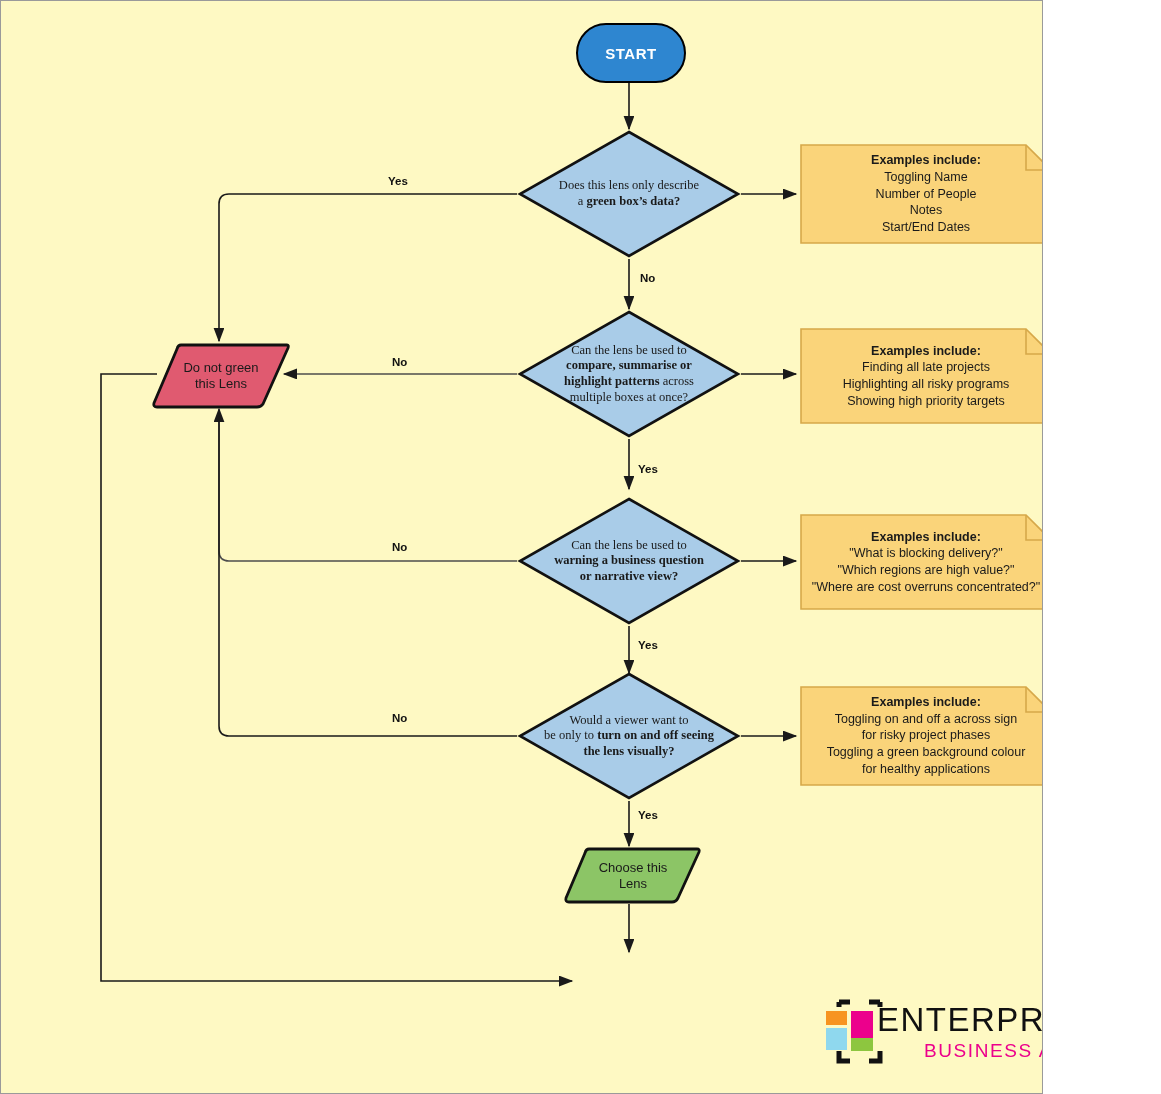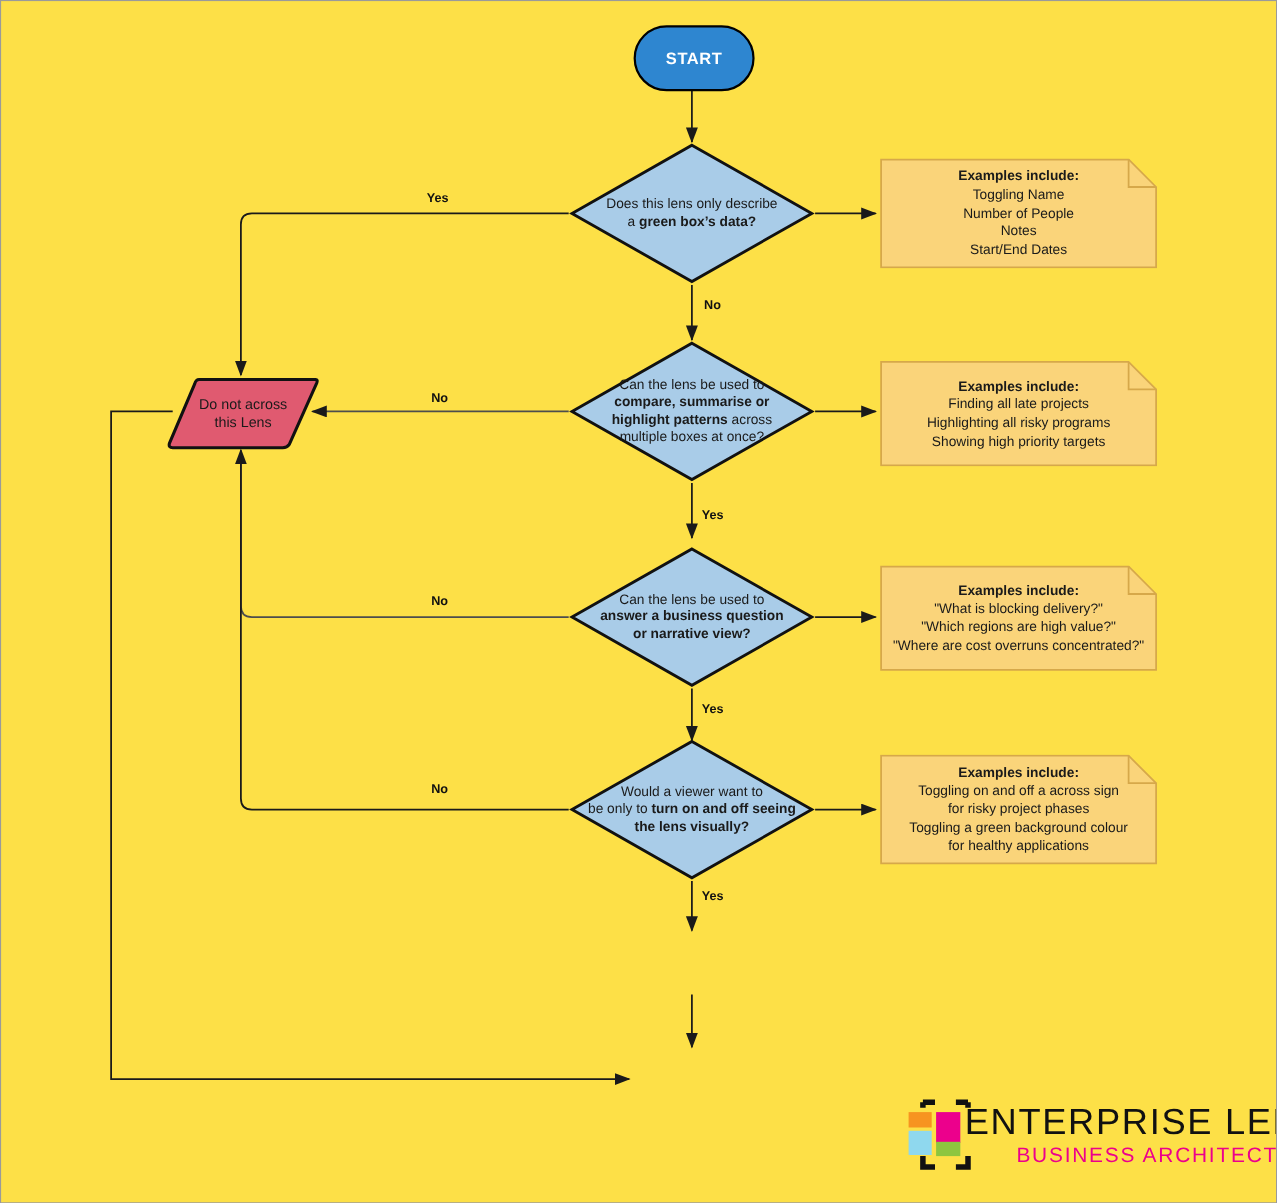--- a/index.html
+++ b/index.html
@@ -1,21 +1,21 @@
 <!DOCTYPE html>
 <html><head>
 <meta charset="utf-8">
 <title>Lens Decision Flowchart</title>
 <style>
   html,body{margin:0;padding:0;background:#ffffff;}
   body{font-family:"Liberation Sans", sans-serif;}
   #canvas{
     position:relative;
-    width:1161px;height:1094px;
-    background:#fde047;
+    width:1043px;height:1094px;
+    background:#fef9c3;
     border:1px solid #9a9a9a;
     box-sizing:border-box;
     overflow:hidden;
   }
   
   #wires{position:absolute;left:0;top:0;width:1161px;height:1094px;}
 
   
   .terminator{
     position:absolute;
@@ -35,20 +35,21 @@
   .diamond-label{
     position:absolute;left:0;top:0;
     width:100%;height:100%;
     display:flex;align-items:center;justify-content:center;
     text-align:center;
     font-size:12.5px;
     color:#1a1a1a;
     line-height:1.25;
     padding:0 30px;
     box-sizing:border-box;
+    font-family:Liberation Serif, serif;
   }
   .diamond-label b{font-weight:bold;}
 
   
   .para-wrap{position:absolute;}
   .para-wrap svg{position:absolute;left:0;top:0;}
   .para-label{
     position:absolute;left:0;top:0;width:100%;height:100%;
     display:flex;align-items:center;justify-content:center;
     text-align:center;font-size:13px;color:#1a1a1a;line-height:1.25;
@@ -165,21 +166,21 @@
     </div>
   </div>
 
   <div class="diamond-wrap" style="left:516px;top:495px;width:224px;height:130px;">
     <svg width="224" height="130" viewBox="0 0 224 130" xmlns="http://www.w3.org/2000/svg">
       <polygon points="112,3 221,65 112,127 3,65" fill="#A9CCE8" stroke="#111" stroke-width="2.6"></polygon>
     </svg>
     <div class="diamond-label" style="padding:0 12px;">
       <span>
         <span>Can the lens be used to</span><br>
-        <b>answer a business question</b><br>
+        <b>warning a business question</b><br>
         <b>or narrative view?</b>
       </span>
     </div>
   </div>
 
   <div class="diamond-wrap" style="left:516px;top:670px;width:224px;height:130px;">
     <svg width="224" height="130" viewBox="0 0 224 130" xmlns="http://www.w3.org/2000/svg">
       <polygon points="112,3 221,65 112,127 3,65" fill="#A9CCE8" stroke="#111" stroke-width="2.6"></polygon>
     </svg>
     <div class="diamond-label" style="padding:0 10px;">
@@ -190,26 +191,37 @@
       </span>
     </div>
   </div>
 
   <div class="para-wrap" style="left:150px;top:340px;width:140px;height:70px;">
     <svg width="140" height="70" viewBox="0 0 140 70" xmlns="http://www.w3.org/2000/svg">
       <path d="M30,4 L136,4 Q138,4 137,7 L112,63 Q110,66 106,66 L6,66 Q2,66 3,62 L26,8 Q27,4 30,4 Z" fill="#E05A70" stroke="#111" stroke-width="2.8" stroke-linejoin="round"></path>
     </svg>
     <div class="para-label">
       <span>
-        <span>Do not across</span><br>
+        <span>Do not green</span><br>
         <span>this Lens</span>
       </span>
     </div>
   </div>
 
+  <div class="para-wrap" style="left:562px;top:845px;width:140px;height:60px;">
+    <svg width="140" height="60" viewBox="0 0 140 60" xmlns="http://www.w3.org/2000/svg">
+      <path d="M26,3 L134,3 Q137,3 136,6 L115,52 Q113,56 109,56 L6,56 Q2,56 3,52 L22,7 Q23,3 26,3 Z" fill="#8CC566" stroke="#111" stroke-width="2.8" stroke-linejoin="round"></path>
+    </svg>
+    <div class="para-label">
+      <span>
+        <span>Choose this</span><br>
+        <span>Lens</span>
+      </span>
+    </div>
+  </div>
 
 
   <div class="note-wrap" style="left:799px;top:143px;width:252px;height:100px;">
     <svg width="252" height="100" viewBox="0 0 252 100" xmlns="http://www.w3.org/2000/svg">
       <path d="M1,1 L226,1 L251,26 L251,99 L1,99 Z" fill="#FAD47A" stroke="#D6A84A" stroke-width="1.6"></path>
       <path d="M226,1 L226,26 L251,26" fill="none" stroke="#D6A84A" stroke-width="1.6"></path>
     </svg>
     <div class="note-label">
       <div class="hdr">Examples include:</div>
       <div>Toggling Name</div>

